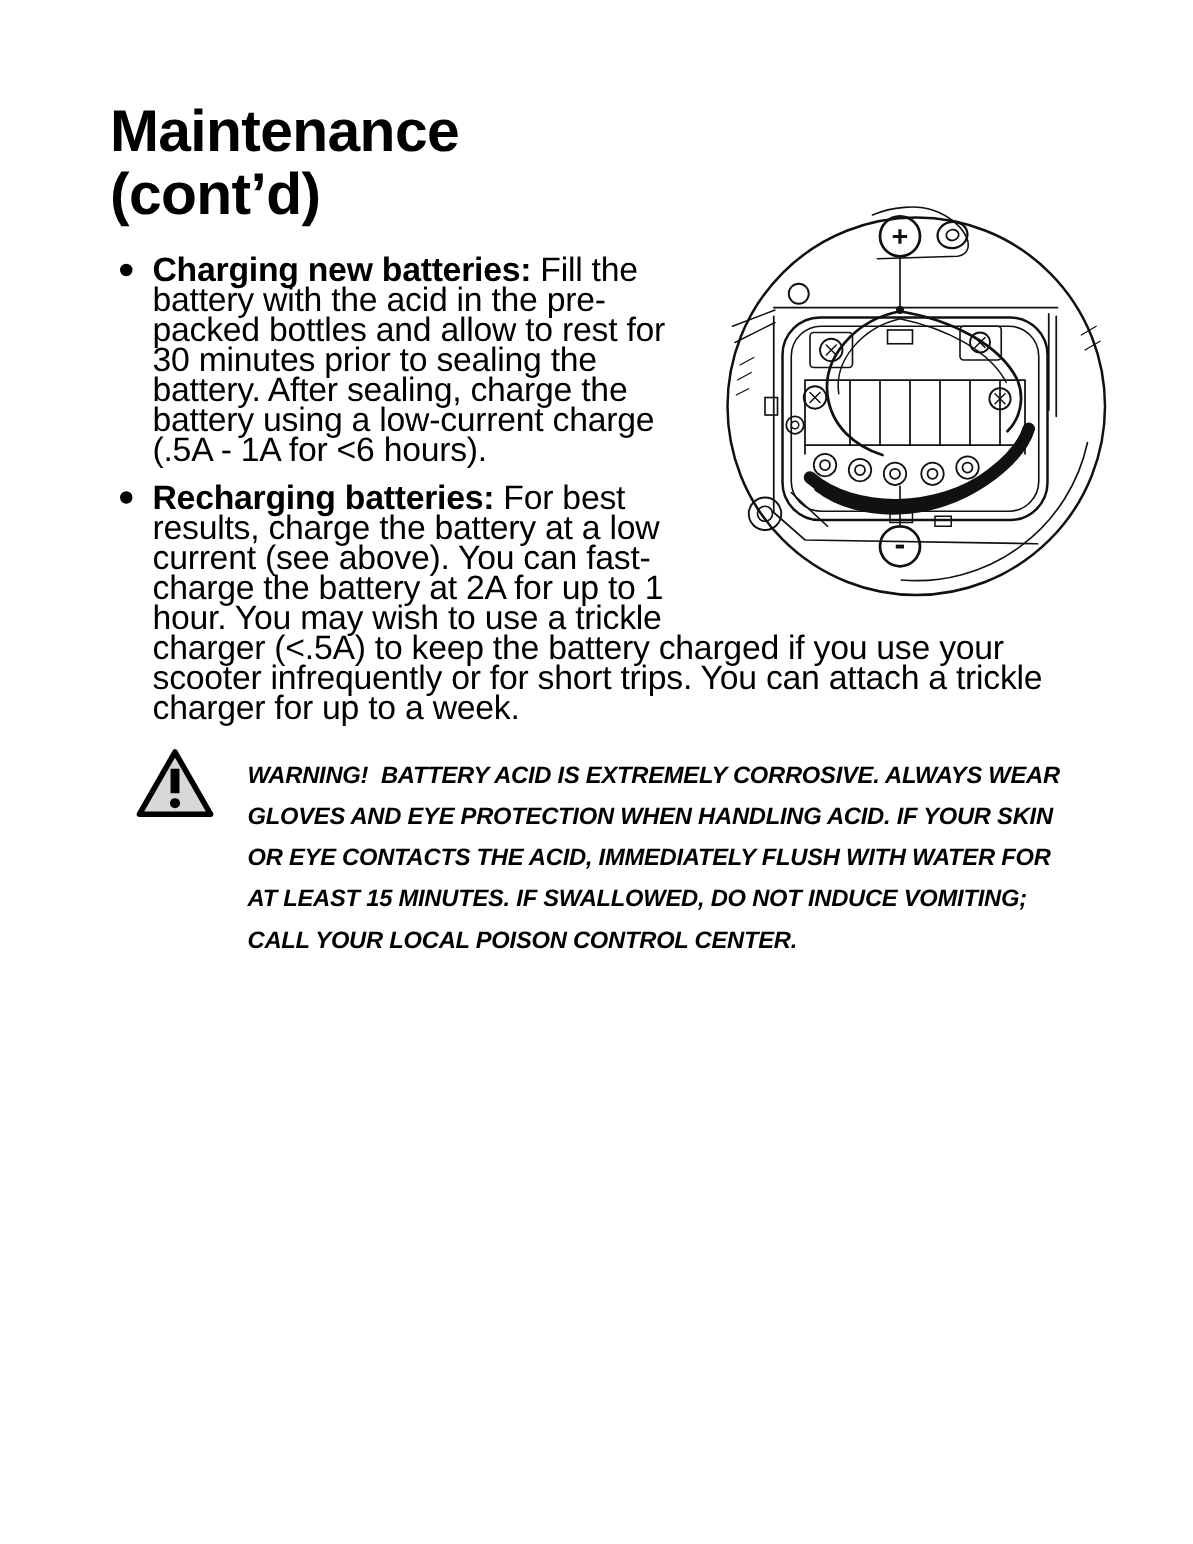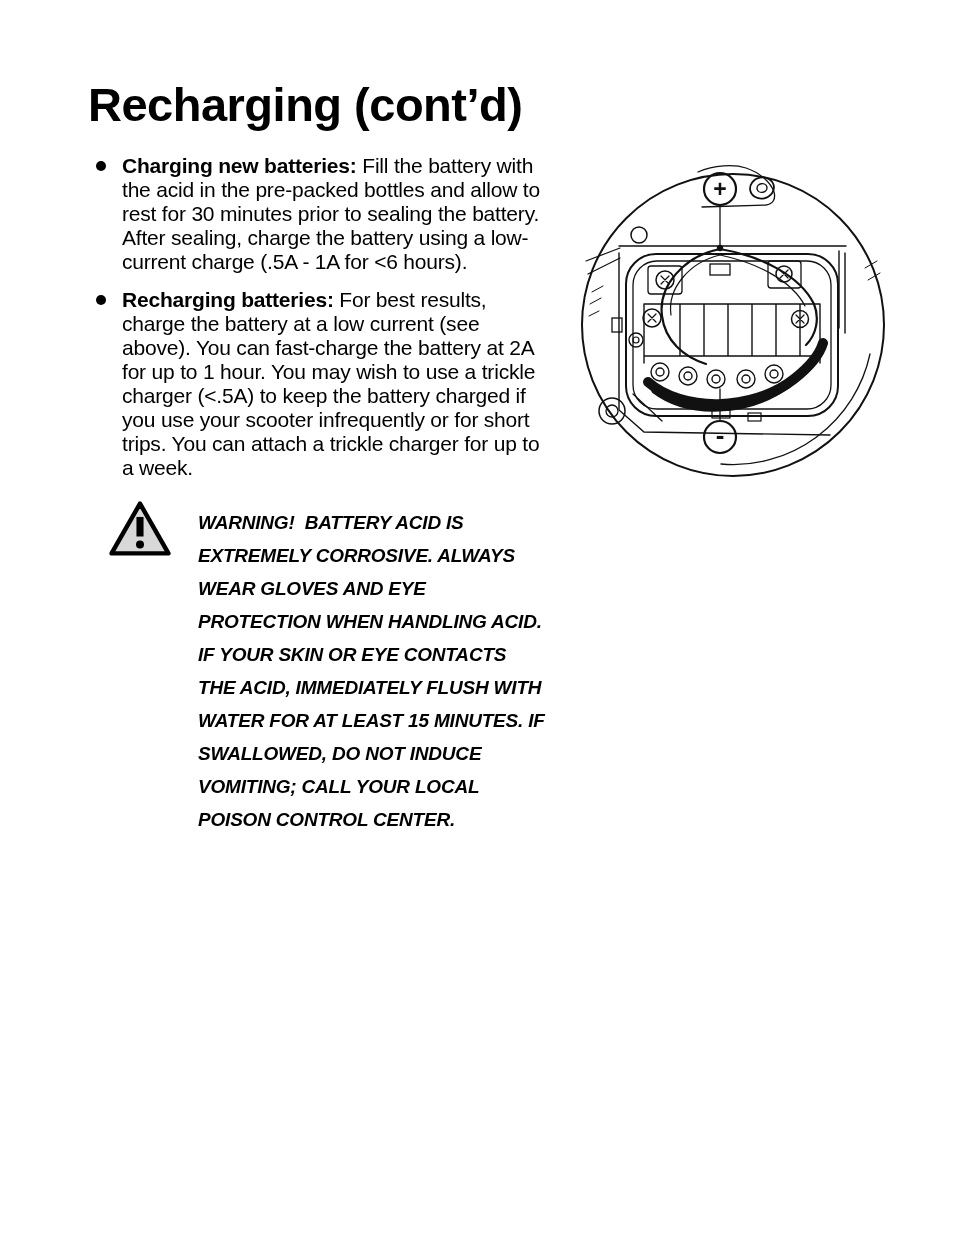--- a/index.html
+++ b/index.html
@@ -37,21 +37,21 @@
     margin:15px 0 0 0;
     max-width:381px;
     font-size:20px;
     line-height:24px;
     letter-spacing:-0.1px;
   }
   ul.instructions{
     list-style:none;
     margin:24px 0 0 0;
     padding:0;
-    font-size:21px;
+    font-size:27px;
     line-height:24px;
     letter-spacing:-0.2px;
   }
   ul.instructions li{
     position:relative;
     padding-left:34px;
     margin:0 0 14px 0;
   }
   ul.instructions li .dot{
     position:absolute;
@@ -176,21 +176,21 @@
         <g>
           <circle cx="50" cy="253" r="13" stroke-width="1.5"></circle>
           <circle cx="50" cy="253" r="6" stroke-width="1.3"></circle>
         </g>
       </g>
       <text x="158" y="39" text-anchor="middle" font-size="23" font-weight="bold" fill="#111111">+</text>
       <text x="158" y="286" text-anchor="middle" font-size="26" font-weight="bold" fill="#111111">-</text>
     </svg>
   </figure>
 
-  <h1 class="page-title">Recharging (cont’d)</h1>
+  <h1 class="page-title">Maintenance (cont’d)</h1>
 
 
 
   <ul class="instructions">
     <li>
       <span class="dot"></span>
       <b>Charging new batteries:</b>
       <span>Fill the battery with the acid in the pre-packed bottles and allow to rest for 30 minutes prior to sealing the battery. After sealing, charge the battery using a low-current charge (.5A - 1A for &lt;6 hours).</span>
     </li>
     <li>

